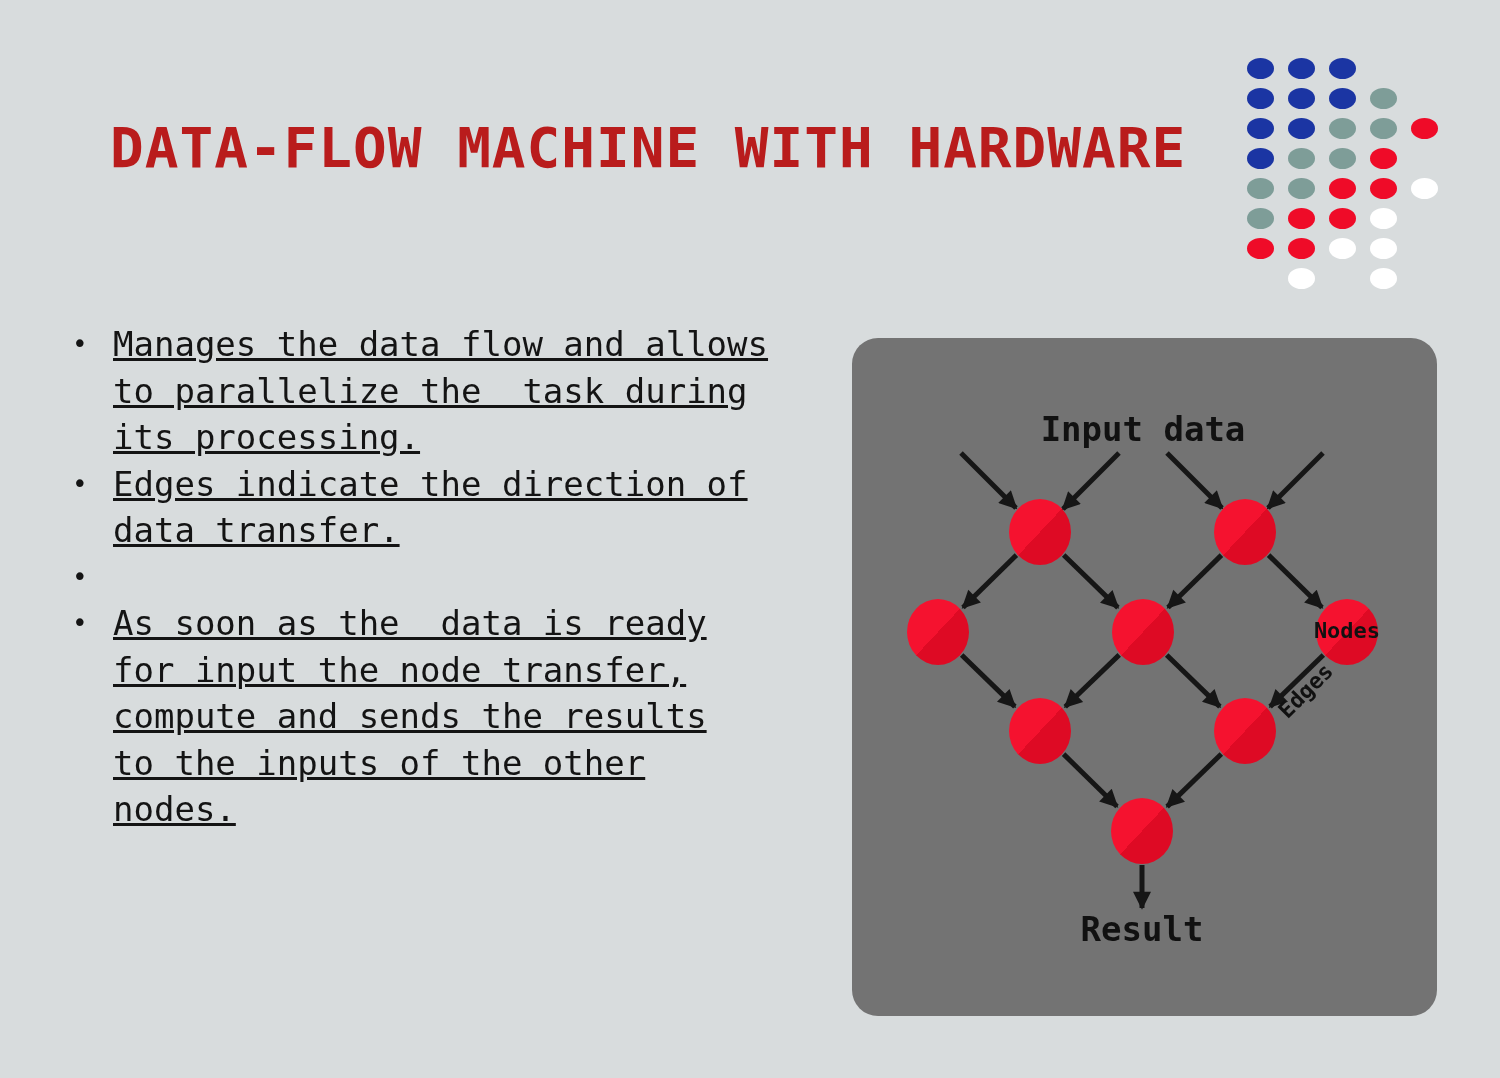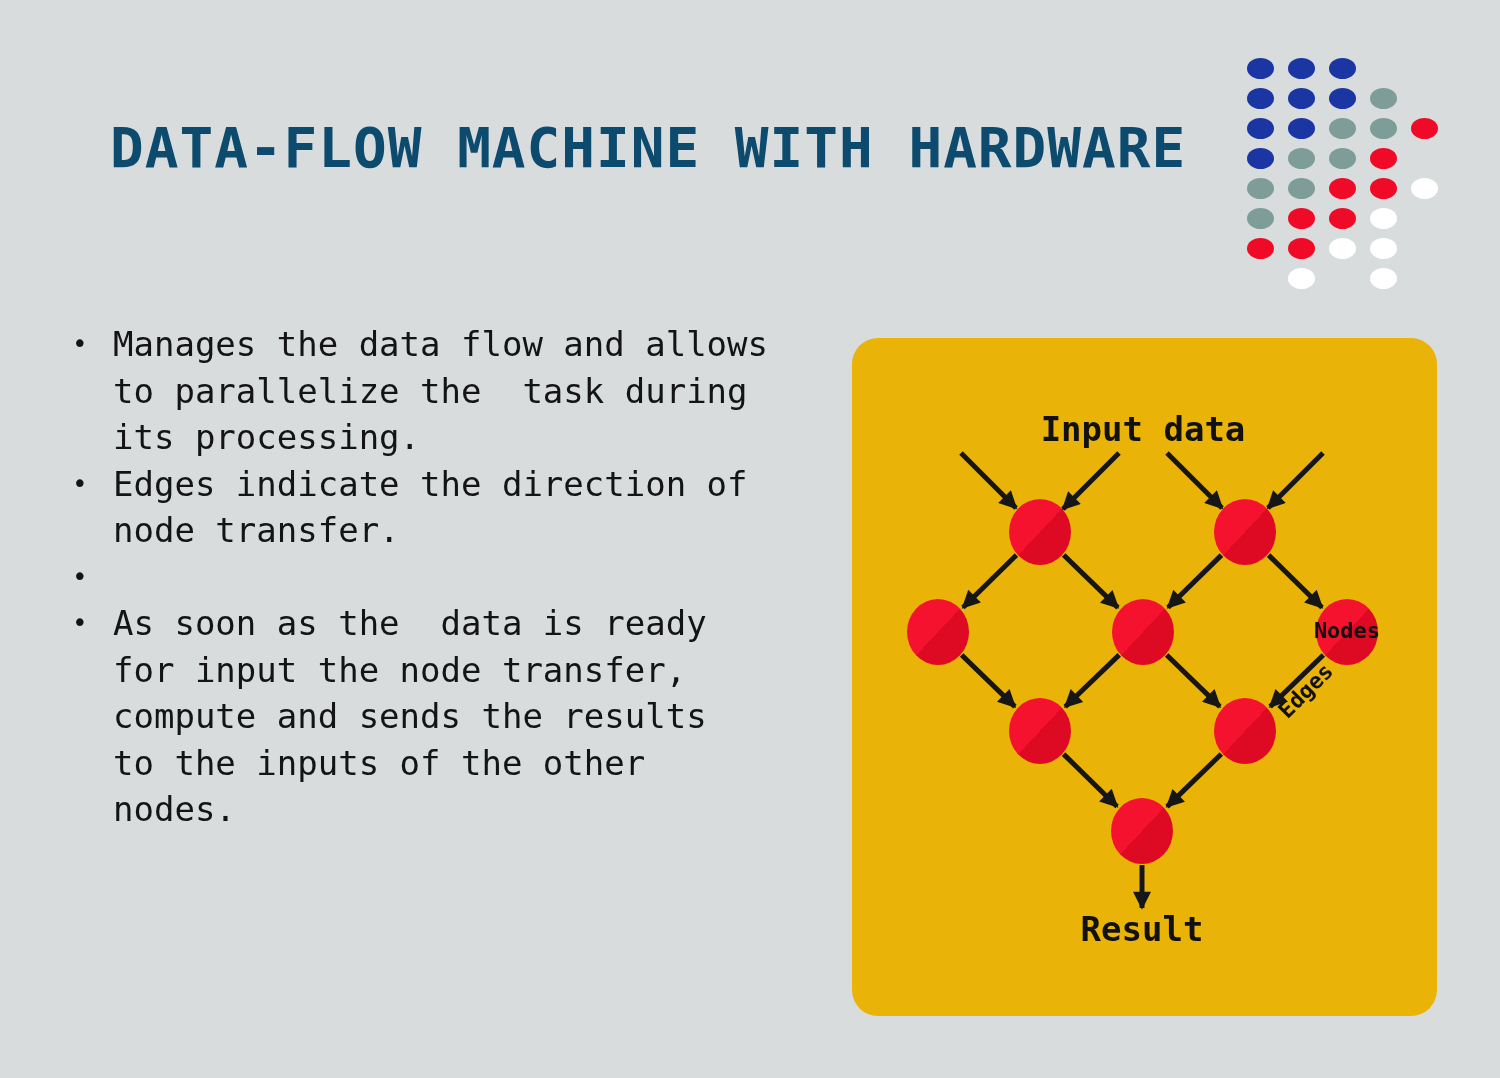--- a/index.html
+++ b/index.html
@@ -5,34 +5,34 @@
   html,body{margin:0;padding:0;}
   body{
     width:1500px;height:1078px;position:relative;overflow:hidden;
     background:#d8dcdd;
     font-family:"DejaVu Sans Mono","Liberation Mono",monospace;
     color:#161616;
   }
   .title{
     position:absolute;left:110px;top:52px;
     font-size:56px;line-height:64px;font-weight:bold;
-    letter-spacing:1px;color:#0c4a6e;white-space:pre-line;
+    letter-spacing:1px;color:#b91c1c;white-space:pre-line;
   }
   .dots{position:absolute;left:0;top:0;}
   .dot{position:absolute;width:27px;height:21px;border-radius:50%;}
   .bullets{
     position:absolute;left:72px;top:321px;width:740px;
     font-size:34px;line-height:46.5px;color:#141414;
   }
   .bullet-item{display:flex;align-items:flex-start;}
   .bullet-marker{width:41px;flex:0 0 41px;font-size:26px;line-height:46.5px;}
-  .bullet-text{white-space:pre;}
+  .bullet-text{white-space:pre;text-decoration:underline;}
   .card{
     position:absolute;left:852px;top:338px;width:585px;height:678px;
-    background:#eab308;border-radius:26px;
+    background:#737373;border-radius:26px;
   }
   .card svg{display:block;width:585px;height:678px;}
   svg text{font-family:"DejaVu Sans Mono","Liberation Mono",monospace;font-weight:bold;}
 </style>
 </head>
 <body>
 
 <div class="title">
   <div>DATA-FLOW MACHINE WITH HARDWARE</div>
 </div>
@@ -74,21 +74,21 @@
 <div class="bullets" id="bullets">
     <div class="bullet-item">
       <span class="bullet-marker">•</span>
       <span class="bullet-text">Manages the data flow and allows
 to parallelize the  task during
 its processing.</span>
     </div>
     <div class="bullet-item">
       <span class="bullet-marker">•</span>
       <span class="bullet-text">Edges indicate the direction of
-node transfer.</span>
+data transfer.</span>
     </div>
     <div class="bullet-item">
       <span class="bullet-marker">•</span>
     </div>
     <div class="bullet-item">
       <span class="bullet-marker">•</span>
       <span class="bullet-text">As soon as the  data is ready
 for input the node transfer,
 compute and sends the results
 to the inputs of the other

